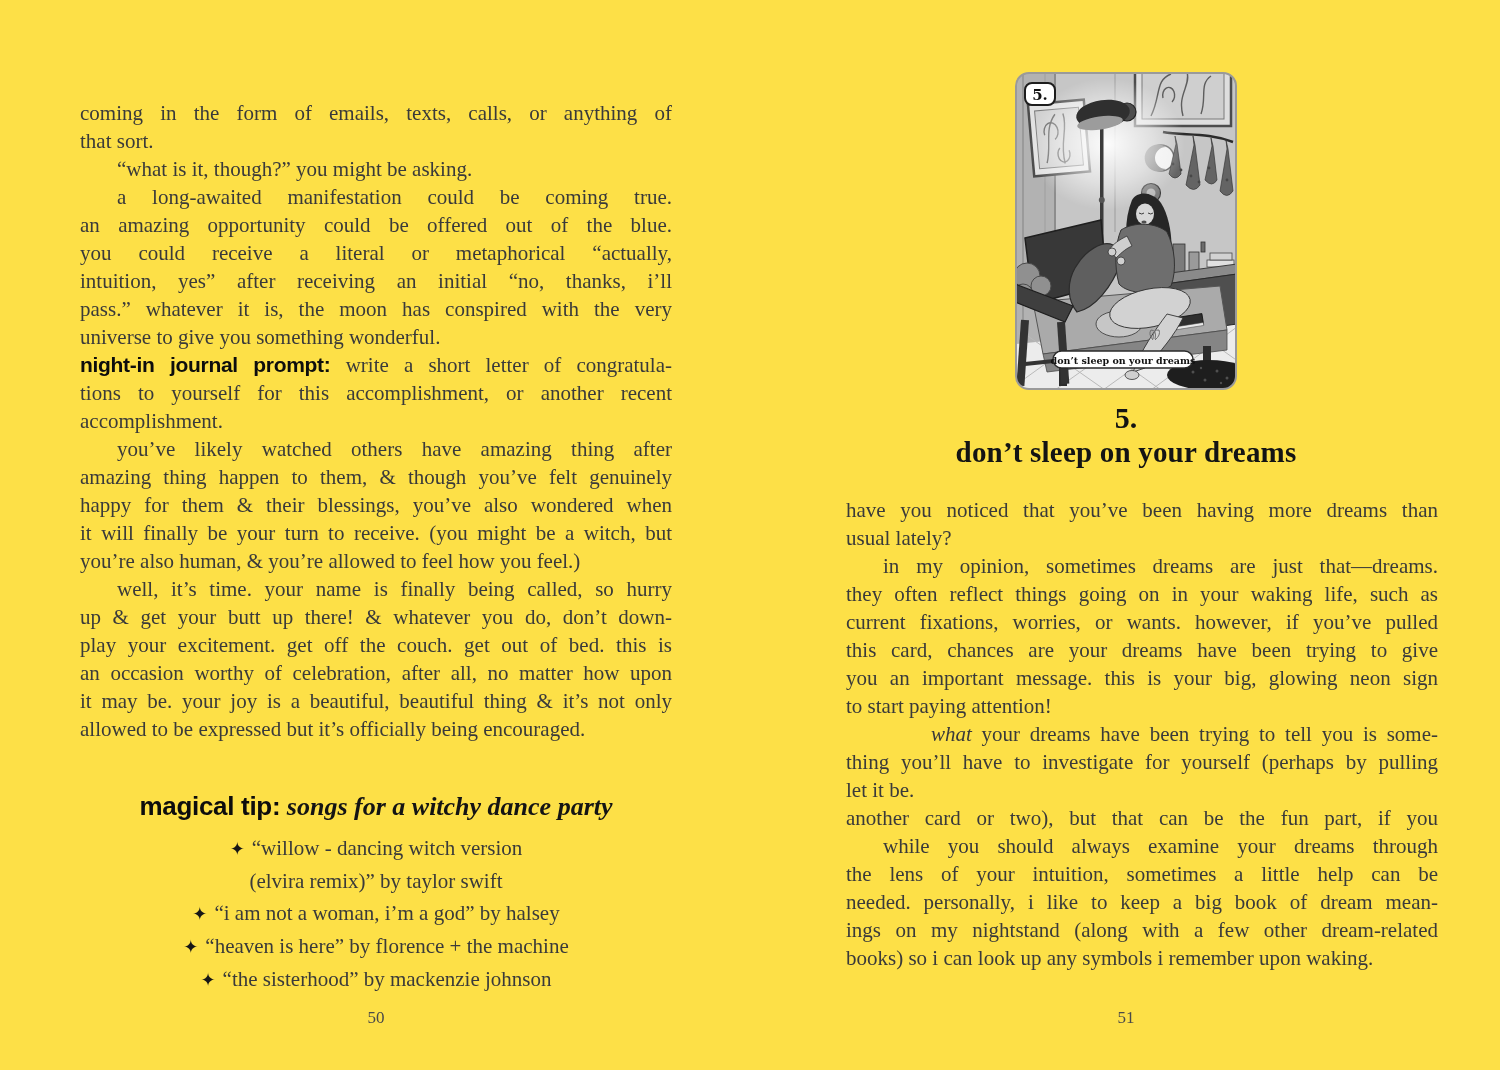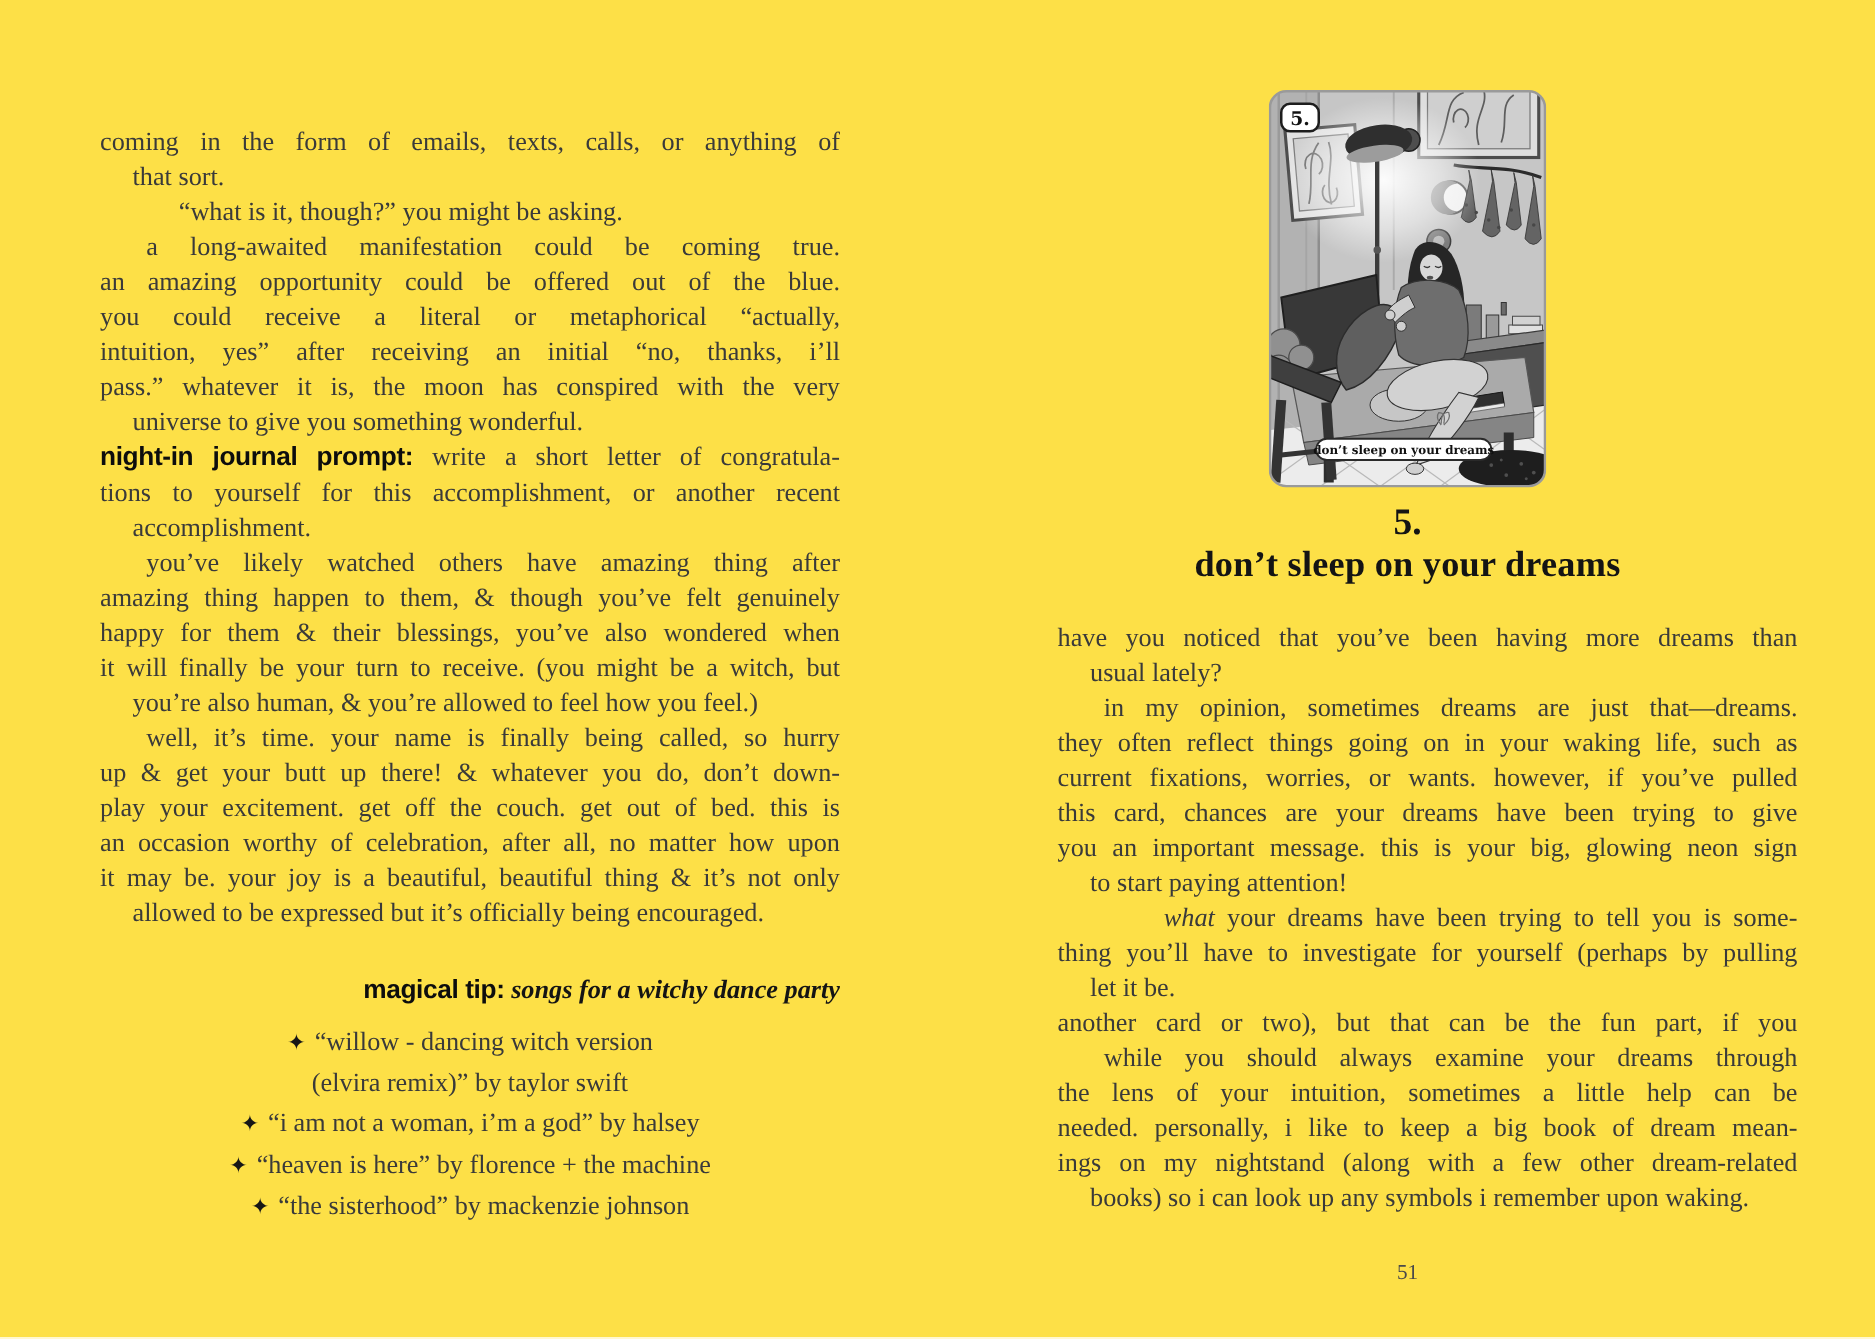--- a/index.html
+++ b/index.html
@@ -8,30 +8,30 @@
     background:#fde047; color:#3a3a3a;
     font-family:"Liberation Serif", serif;
   }
   .page { position:absolute; top:0; width:592px; height:1071px; }
   .page-left  { left:80px; }
   .page-right { left:830px; }
 
   .left-body { position:absolute; top:99px; left:0; width:592px; }
 
   .line { font-size:21px; line-height:28px; text-align:justify; text-align-last:justify; }
-  .line.last   { text-align-last:left;margin-left:26px; }
+  .line.last   { text-align-last:left; }
   .line.indent { text-indent:37px; }
 
   .lead-sans {
     font-family:Liberation Sans, sans-serif; font-weight:bold;
     color:#0d0d0d; letter-spacing:-0.3px;
   }
   .lead-italic { font-style:italic;margin-left:48px; }
 
-  .tip-line { margin-top:32px; text-align:right; font-size:21px; line-height:30px; }
+  .tip-line { margin-top:48px; text-align:center; font-size:26px; line-height:30px; }
   .tip-title { font-weight:bold; font-style:italic; color:#141414; }
 
   .songs { margin-top:10px; }
   .song-line { text-align:center; font-size:21px; line-height:32px; }
   .sparkle { font-size:18px; color:#161616; margin-right:7px; }
 
   .page-number {
     position:absolute; top:1008px; left:0; width:100%;
     text-align:center; font-size:17px; color:#4a4a4a;
   }
@@ -89,20 +89,21 @@
       <div class="tip-line"><span class="lead-sans">magical tip:</span> <span class="tip-title">songs for a witchy dance party</span></div>
 
       <div class="songs">
         <div class="song-line"><span class="sparkle">✦</span><span>“willow - dancing witch version</span></div>
         <div class="song-line">(elvira remix)” by taylor swift</div>
         <div class="song-line"><span class="sparkle">✦</span><span>“i am not a woman, i’m a god” by halsey</span></div>
         <div class="song-line"><span class="sparkle">✦</span><span>“heaven is here” by florence + the machine</span></div>
         <div class="song-line"><span class="sparkle">✦</span><span>“the sisterhood” by mackenzie johnson</span></div>
       </div>
     </div>
+    <div class="page-number">50</div>
   </div>
 
   <div class="page page-right">
 
     <div class="card-wrap">
       <svg viewBox="0 0 222 318" xmlns="http://www.w3.org/2000/svg">
         <defs>
           <clipPath id="cardClip">
               <rect x="1" y="1" width="220" height="316" rx="13"></rect>
             </clipPath>

